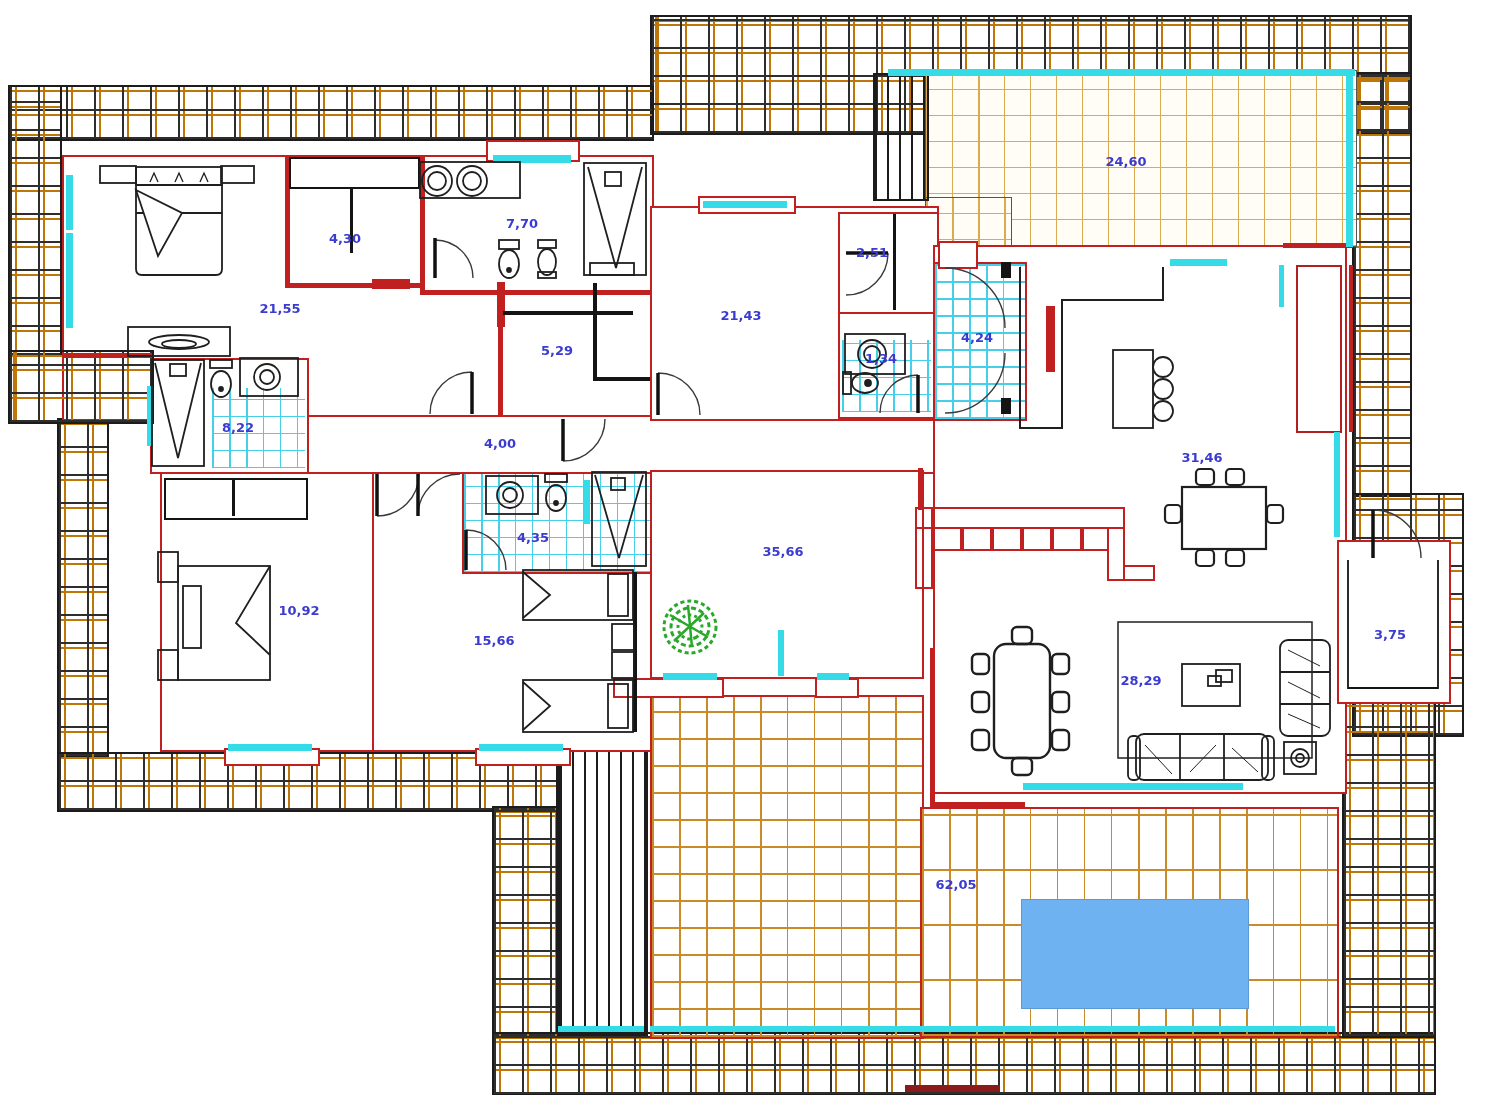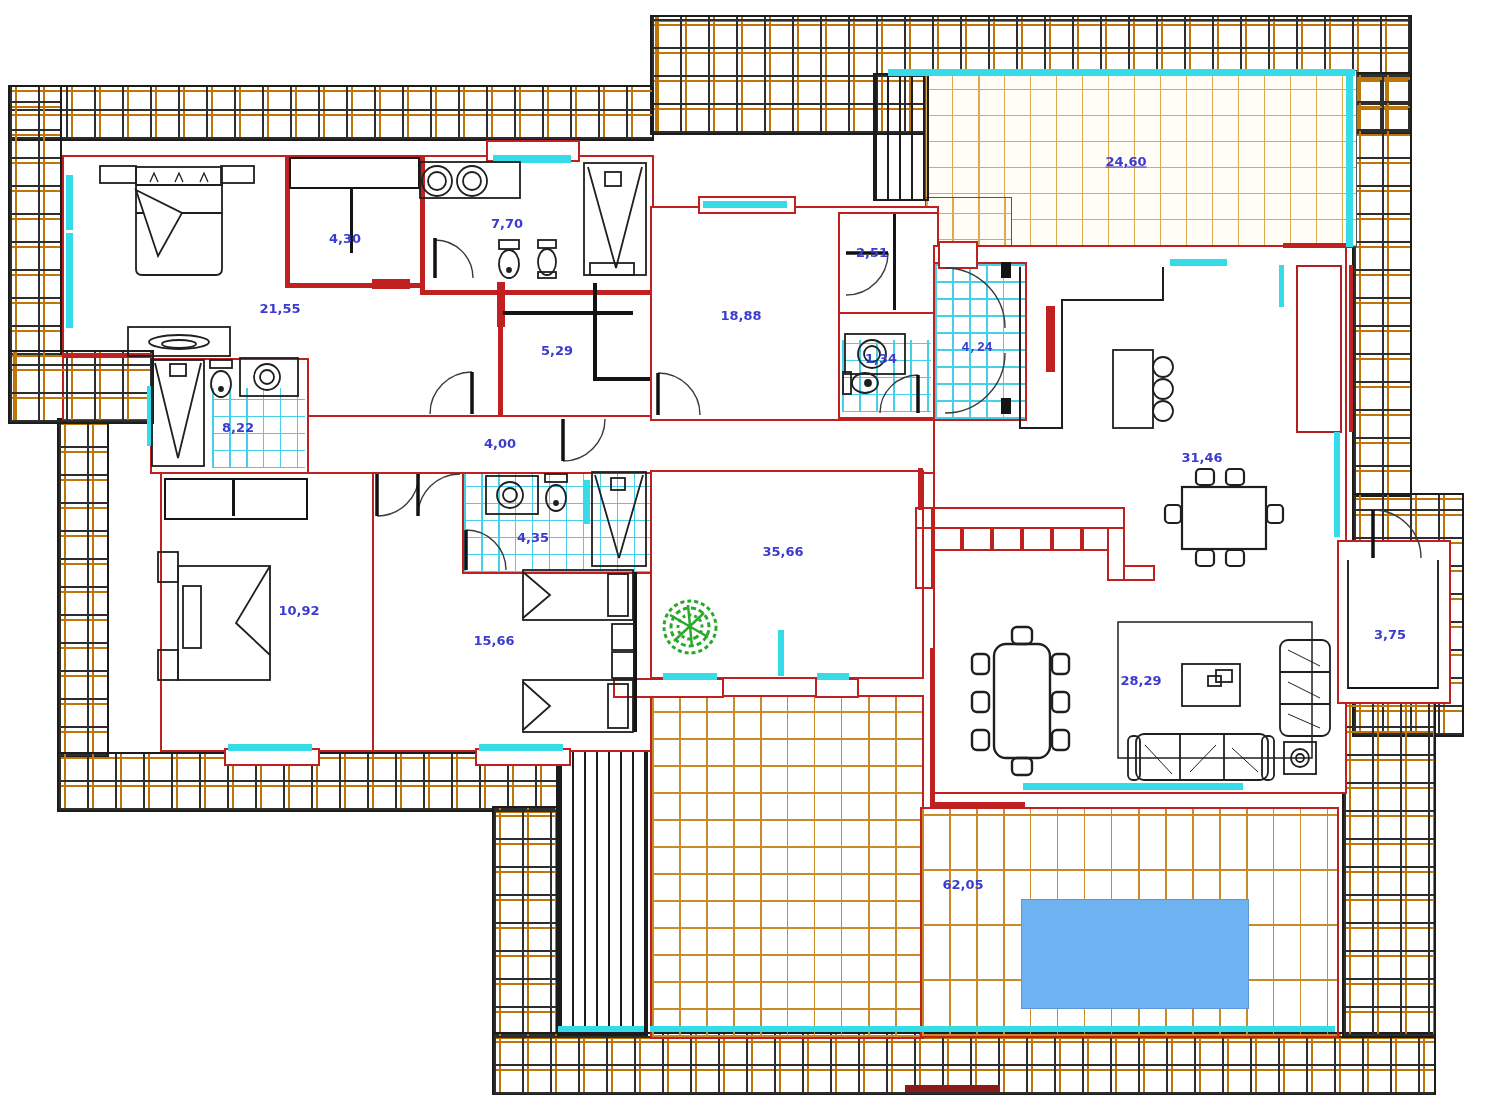--- a/index.html
+++ b/index.html
@@ -355,30 +355,30 @@
       <path d="M1373,510 V558"></path>
     </g>
     <g fill="#141414" stroke="none">
       <rect x="1001" y="262" width="10" height="16"></rect>
       <rect x="1001" y="398" width="10" height="16"></rect>
     </g>
   </svg>
 
   <span class="lbl" style="left:280px;top:308px;">21,55</span>
   <span class="lbl" style="left:345px;top:238px;text-align:right;">4,30</span>
-  <span class="lbl" style="left:507px;top:223px;">7,70</span>
+  <span class="lbl" style="left:522px;top:223px;">7,70</span>
   <span class="lbl" style="left:557px;top:350px;">5,29</span>
   <span class="lbl" style="left:238px;top:427px;">8,22</span>
   <span class="lbl" style="left:500px;top:443px;">4,00</span>
-  <span class="lbl" style="left:741px;top:315px;">18,88</span>
+  <span class="lbl" style="left:741px;top:315px;">21,43</span>
   <span class="lbl" style="left:872px;top:252px;">2,51</span>
   <span class="lbl" style="left:881px;top:358px;">1,34</span>
-  <span class="lbl" style="left:977px;top:347px;font-family:Liberation Mono, monospace;">4,24</span>
-  <span class="lbl" style="left:1126px;top:161px;text-decoration:underline;">24,60</span>
+  <span class="lbl" style="left:977px;top:337px;">4,24</span>
+  <span class="lbl" style="left:1126px;top:161px;">24,60</span>
   <span class="lbl" style="left:1202px;top:457px;">31,46</span>
   <span class="lbl" style="left:299px;top:610px;">10,92</span>
   <span class="lbl" style="left:494px;top:640px;">15,66</span>
   <span class="lbl" style="left:533px;top:537px;">4,35</span>
   <span class="lbl" style="left:783px;top:551px;">35,66</span>
   <span class="lbl" style="left:1141px;top:680px;">28,29</span>
   <span class="lbl" style="left:1390px;top:634px;">3,75</span>
-  <span class="lbl" style="left:956px;top:884px;margin-left:7px;">62,05</span>
+  <span class="lbl" style="left:956px;top:884px;">62,05</span>
 </div>
 
 </body></html>

